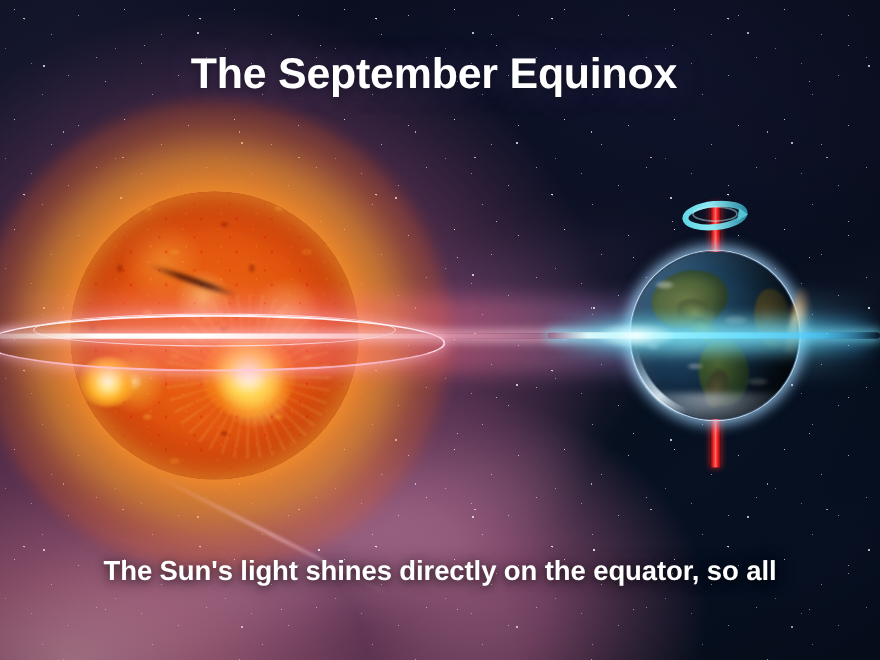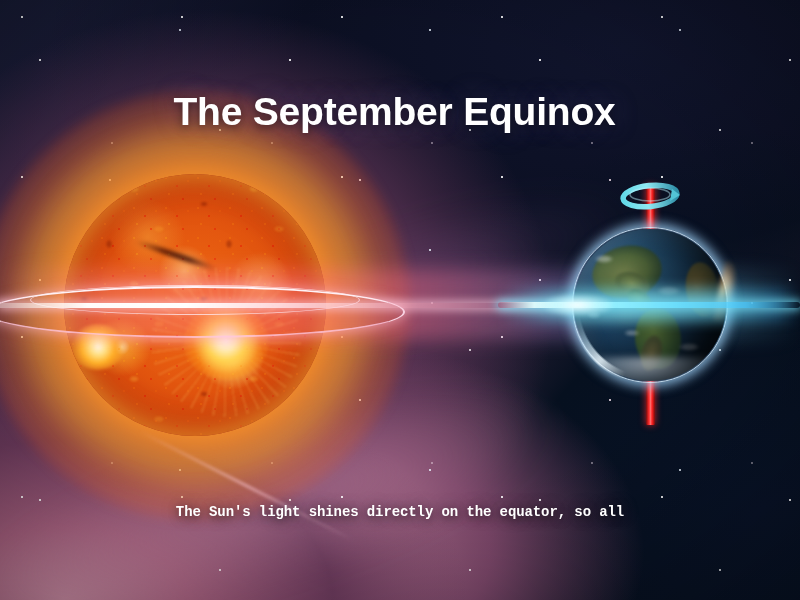--- a/index.html
+++ b/index.html
@@ -428,33 +428,31 @@
   
   .title{
     position:absolute;
     left:0; top:46px; width:789px;
     text-align:center;
     color:#ffffff;
     font-size:39px;
     font-weight:700;
     letter-spacing:-.2px;
     text-shadow:0 2px 10px rgba(0,0,0,.55), 0 0 26px rgba(140,120,200,.35);
-    margin-top:44px;
   }
   .caption{
     position:absolute;
     left:50px; top:503px; width:700px;
     text-align:center;
     color:#ffffff;
-    font-size:14px;
+    font-size:25px;
     font-weight:700;
     line-height:1.34;
     letter-spacing:-.1px;
     text-shadow:0 2px 8px rgba(0,0,0,.6), 0 0 18px rgba(0,0,0,.4);
-    font-family:Liberation Mono, monospace;
   }
 </style>
 </head>
 <body>
 
 <div id="scene">
 
   <div class="bg-base"></div>
   <div class="bg-haze"></div>
   <div class="stars s1"></div>

